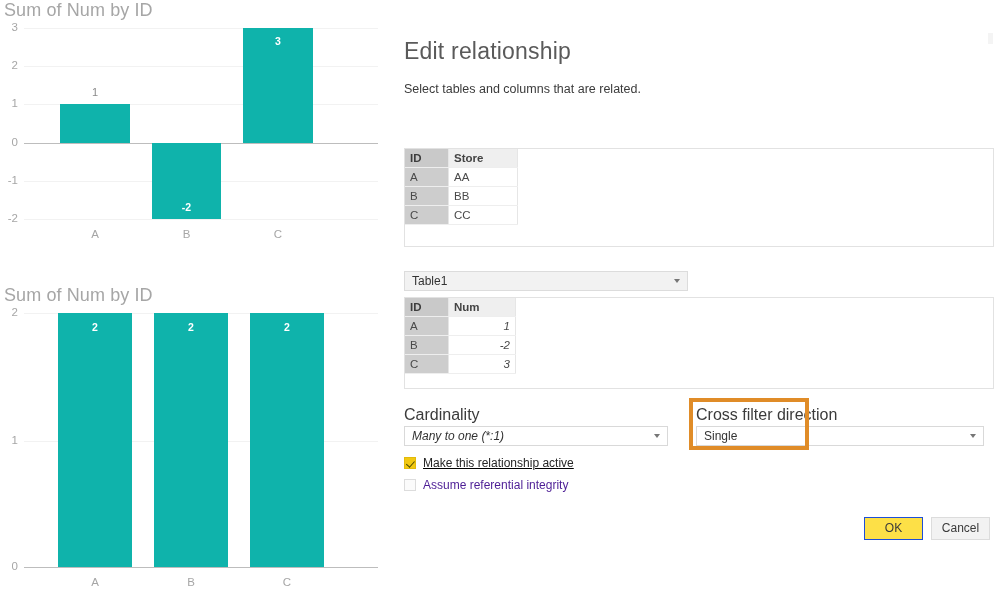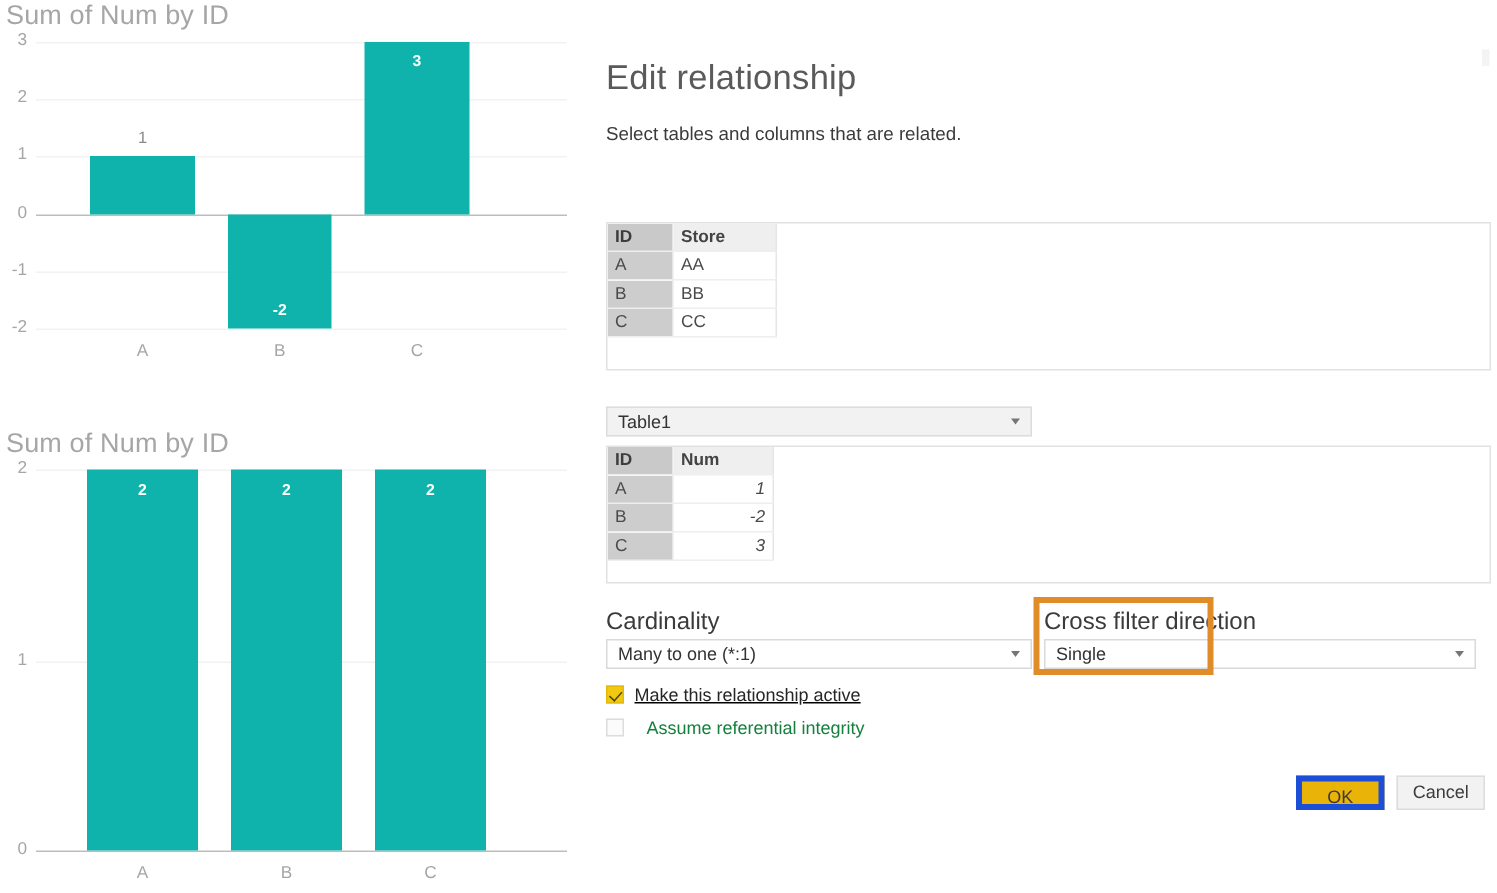--- a/index.html
+++ b/index.html
@@ -185,35 +185,35 @@
     width: 3.5px; height: 7px;
     border: solid #4a4a00;
     border-width: 0 1.6px 1.6px 0;
     transform: rotate(42deg);
   }
   .cbox.disabled {
     background: #fbfbfb;
     border: 1px solid #dcdcdc;
   }
   .checkrow .ctext { color: #262626; }
-  .checkrow.disabled .ctext { color: #15803d; margin-left: 8px; }
+  .checkrow.disabled .ctext { color: #4c1d95; }
 
   .btn {
     position: absolute;
     box-sizing: border-box;
     height: 23px;
     font-size: 12px;
     line-height: 21px;
     text-align: center;
     white-space: nowrap;
   }
   .btn.primary {
-    background: #eab308;
+    background: #fde047;
     color: #3b3b3b;
-    border: 4px solid #1d4ed8;
+    border: 1px solid #1d4ed8;
   }
   .btn.secondary {
     background: #f2f2f2;
     color: #3b3b3b;
     border: 1px solid #dcdcdc;
   }
 
   .annot-box {
     position: absolute;
     box-sizing: border-box;
@@ -353,21 +353,21 @@
         </tr>
         <tr>
           <td class="sel">C</td>
           <td class="num">3</td>
         </tr>
       </tbody>
     </table>
   </div>
 
   <div class="field-label" style="left:14px; top:406px;">Cardinality</div>
-  <div class="combo white" style="left:14px; top:426px; width:284px;">
+  <div class="combo white" style="left:14px; top:426px; width:264px;font-style:italic;">
     <span>Many to one (*:1)</span>
     <span class="caret"></span>
   </div>
 
   <div class="field-label" style="left:306px; top:406px;">Cross filter direction</div>
   <div class="combo white" style="left:306px; top:426px; width:288px;">
     <span>Single</span>
     <span class="caret"></span>
   </div>
 

